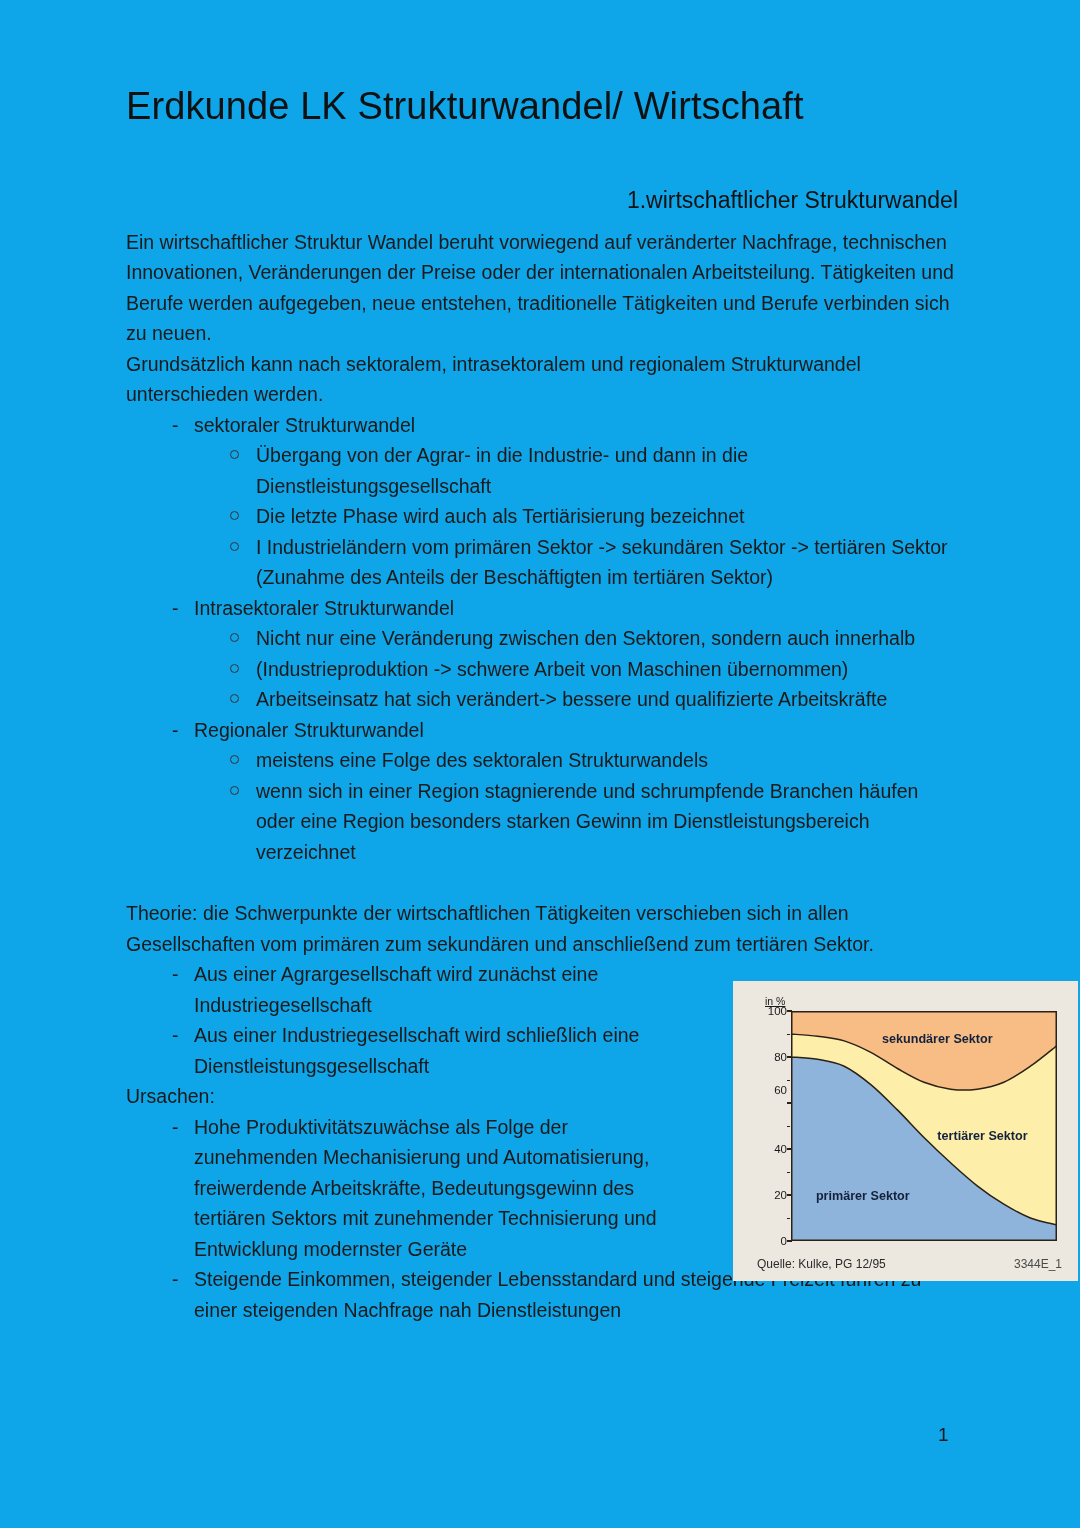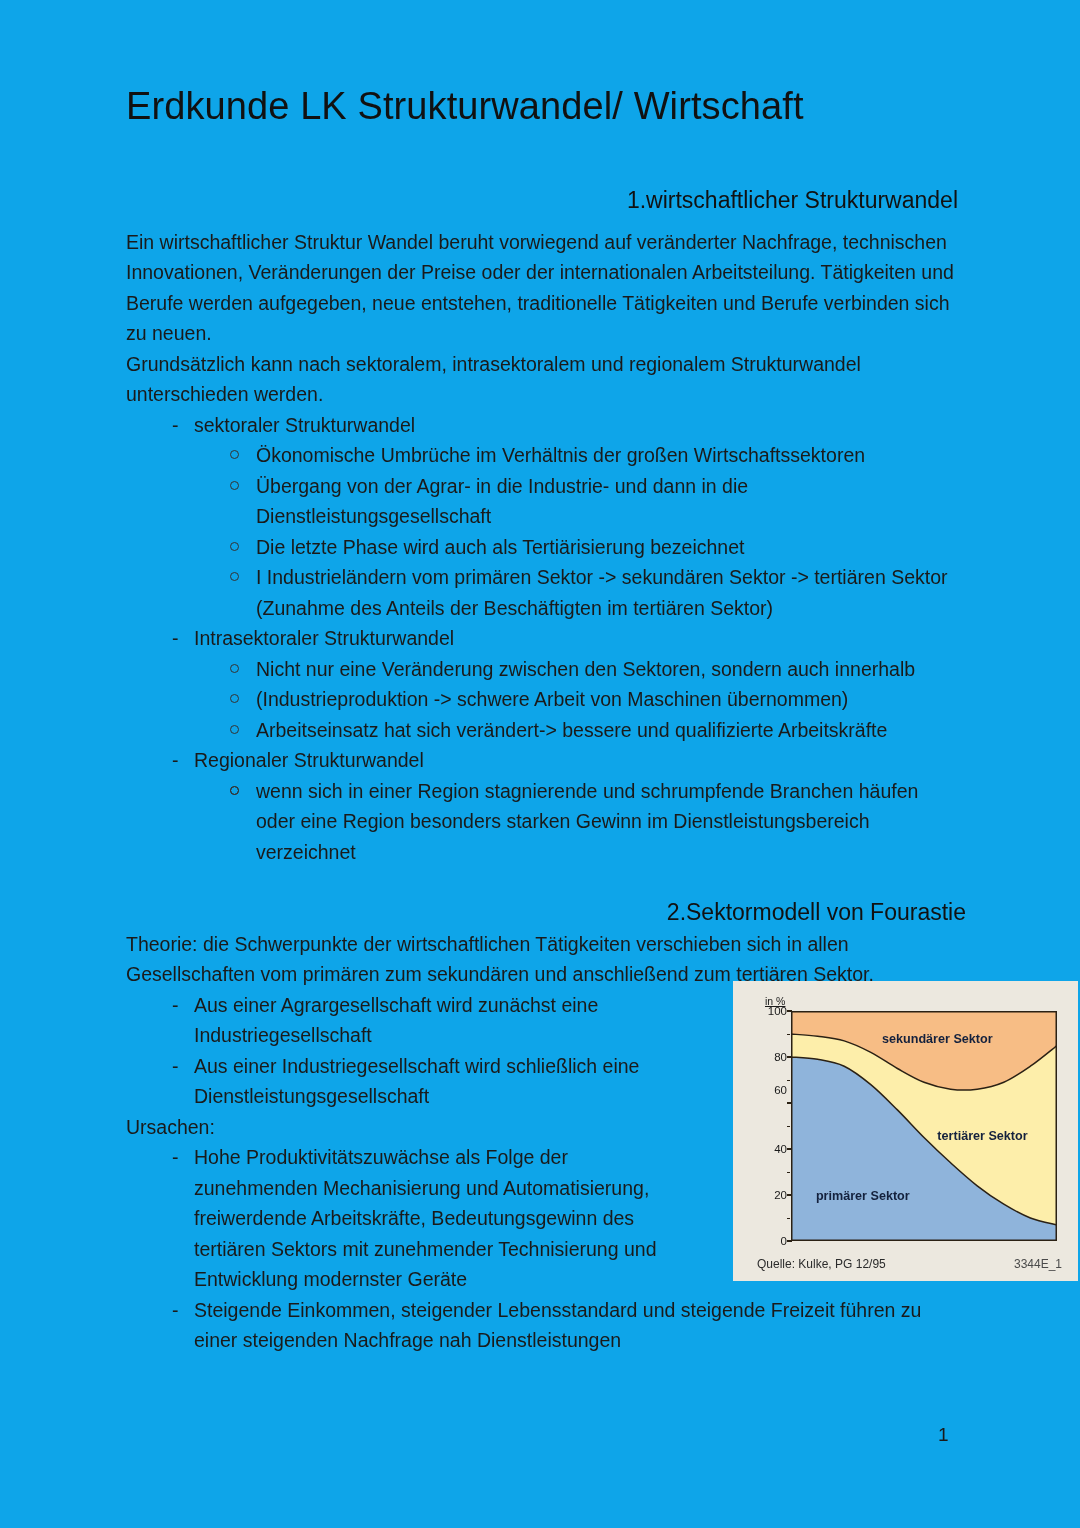--- a/index.html
+++ b/index.html
@@ -178,24 +178,20 @@
     <p class="body-text para">Ein wirtschaftlicher Struktur Wandel beruht vorwiegend auf veränderter Nachfrage, technischen Innovationen, Veränderungen der Preise oder der internationalen Arbeitsteilung. Tätigkeiten und Berufe werden aufgegeben, neue entstehen, traditionelle Tätigkeiten und Berufe verbinden sich zu neuen.</p>
     <p class="body-text para">Grundsätzlich kann nach sektoralem, intrasektoralem und regionalem Strukturwandel unterschieden werden.</p>
 
     <ul class="lvl1 body-text">
       <li class="dash">
         <span class="marker">-</span>
         <span>sektoraler Strukturwandel</span>
         <ul class="lvl2">
           <li class="circ">
             <span class="marker-o"></span>
-            <span>Ökonomische Umbrüche im Verhältnis der großen Wirtschaftssektoren</span>
-          </li>
-          <li class="circ">
-            <span class="marker-o"></span>
             <span>Übergang von der Agrar- in die Industrie- und dann in die Dienstleistungsgesellschaft</span>
           </li>
           <li class="circ">
             <span class="marker-o"></span>
             <span>Die letzte Phase wird auch als Tertiärisierung bezeichnet</span>
           </li>
           <li class="circ">
             <span class="marker-o"></span>
             <span>I Industrieländern vom primären Sektor -&gt; sekundären Sektor -&gt; tertiären Sektor (Zunahme des Anteils der Beschäftigten im tertiären Sektor)</span>
           </li>
@@ -220,32 +216,32 @@
           </li>
         </ul>
       </li>
 
       <li class="dash">
         <span class="marker">-</span>
         <span>Regionaler Strukturwandel</span>
         <ul class="lvl2">
           <li class="circ">
             <span class="marker-o"></span>
+            <span>meistens eine Folge des sektoralen Strukturwandels</span>
           </li>
           <li class="circ">
             <span class="marker-o"></span>
             <span>wenn sich in einer Region stagnierende und schrumpfende Branchen häufen oder eine Region besonders starken Gewinn im Dienstleistungsbereich verzeichnet</span>
           </li>
         </ul>
       </li>
     </ul>
   </div>
 
   <div class="sec2">
-    <div class="h2">2.Sektormodell von Fourastie</div>
     <p class="body-text para">Theorie: die Schwerpunkte der wirtschaftlichen Tätigkeiten verschieben sich in allen Gesellschaften vom primären zum sekundären und anschließend zum tertiären Sektor.</p>
 
     <ul class="lvl1 body-text narrow">
       <li class="dash">
         <span class="marker">-</span>
         <span>Aus einer Agrargesellschaft wird zunächst eine Industriegesellschaft</span>
       </li>
       <li class="dash">
         <span class="marker">-</span>
         <span>Aus einer Industriegesellschaft wird schließlich eine Dienstleistungsgesellschaft</span>

